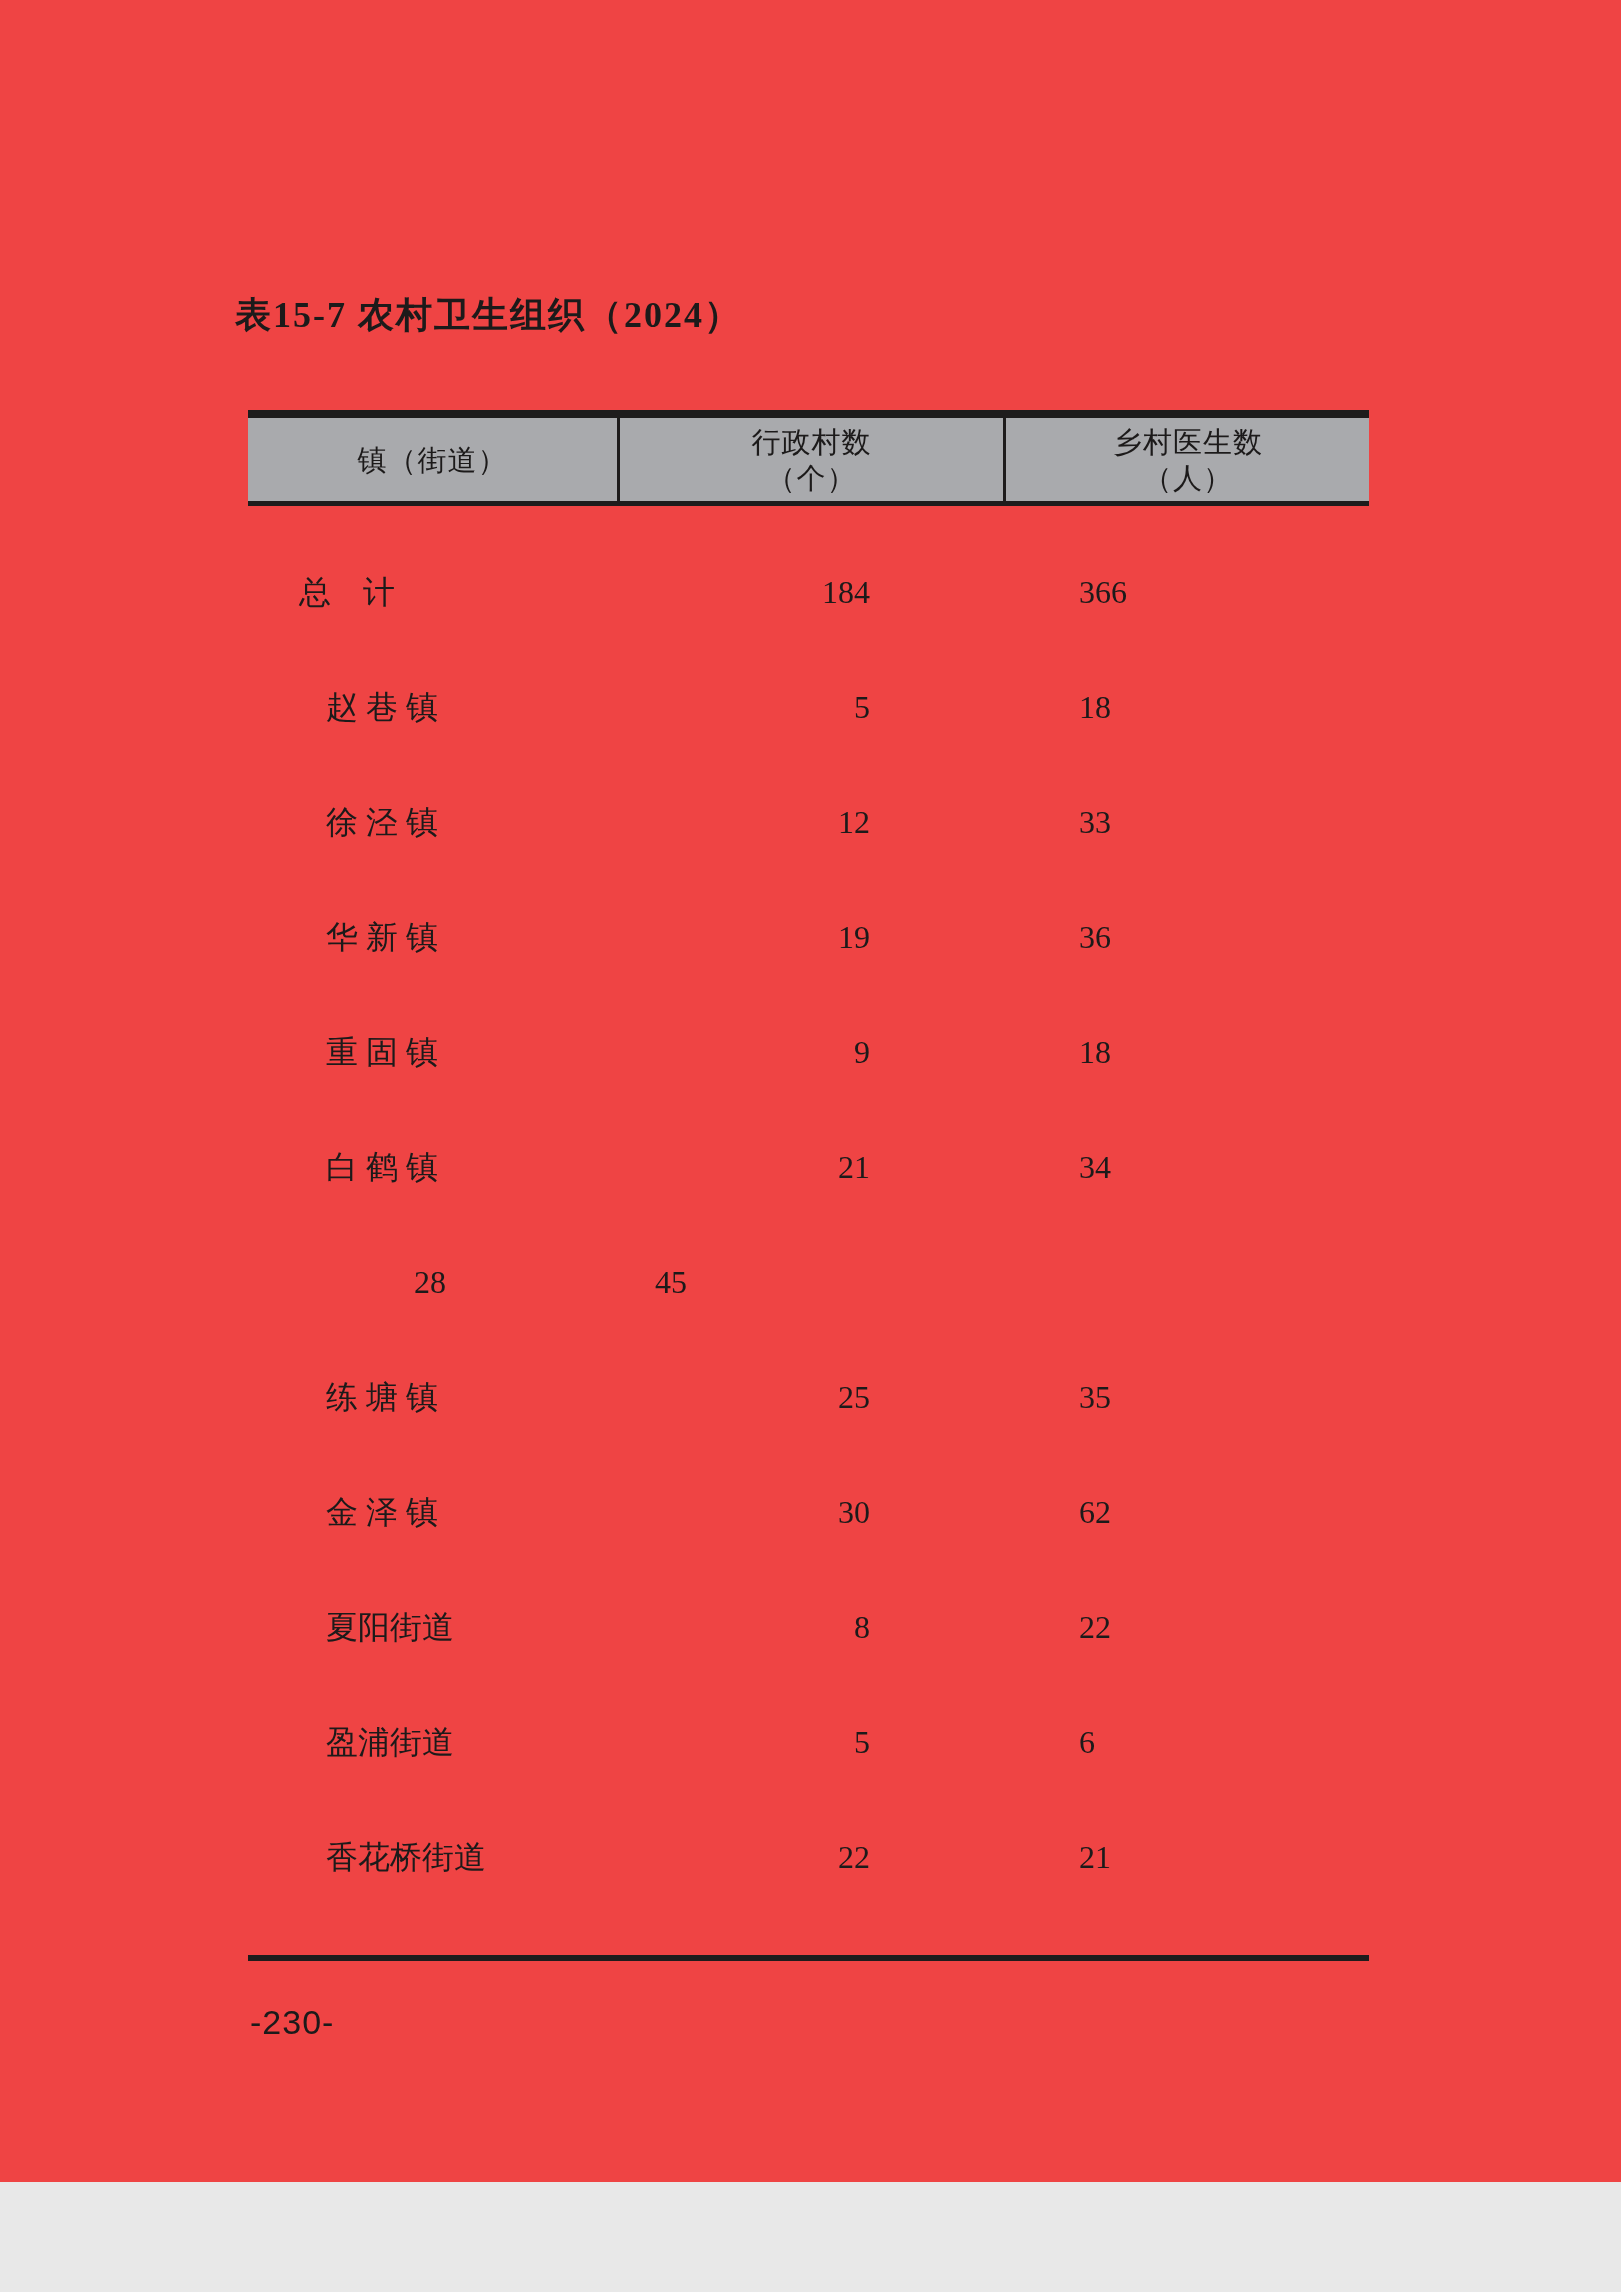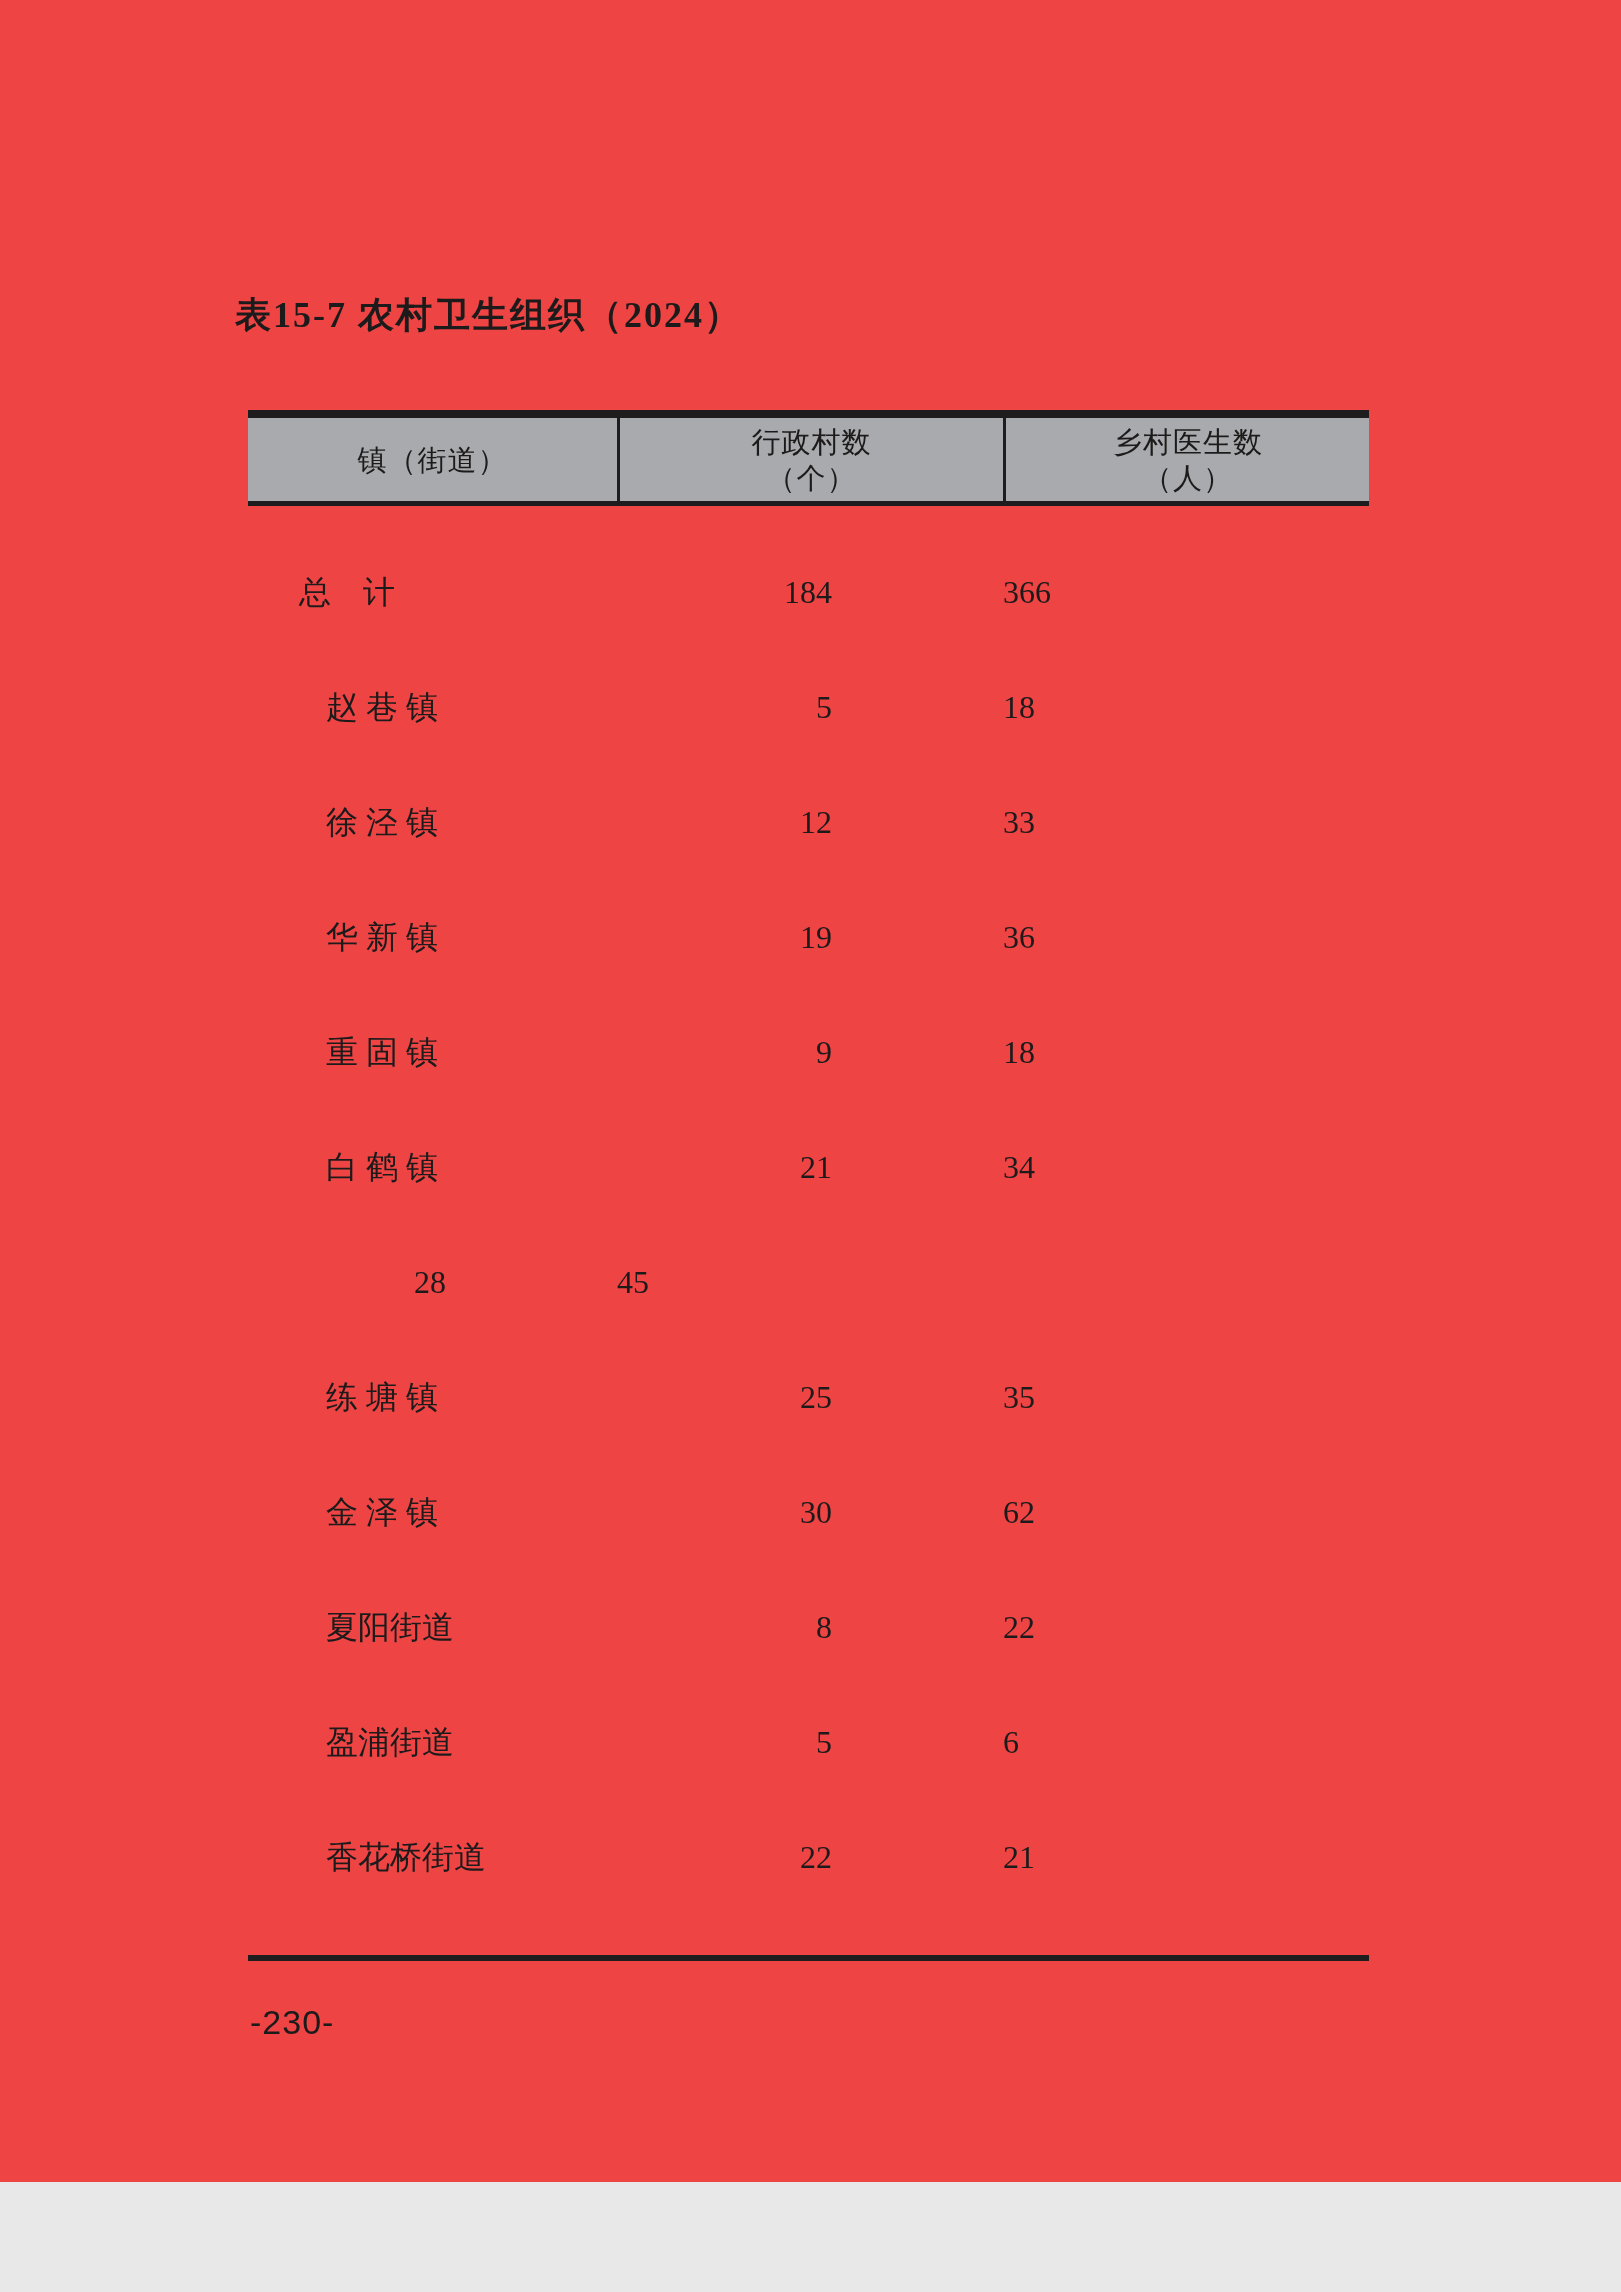--- a/index.html
+++ b/index.html
@@ -53,20 +53,21 @@
     padding: 29px 0 40px 0;
     border-bottom: 6.9px solid var(--line, #1e1c1c);
   }
   .tr {
     display: grid;
     grid-template-columns: 369px 386px 367px;
     height: 115px;
     align-items: center;
     font-size: 32px;
     white-space: nowrap;
+    gap: 38px;
   }
   .td { overflow: visible; }
   .td.name { padding-left: 78px; }
   .tr.total .td.name { padding-left: 51px; }
   .td.num-villages { text-align: right; padding-right: 171px; }
   .td.num-doctors  { text-align: left; padding-right: 136px; }
   .pagenum {
     position: absolute;
     left: 250px;
     top: 2003px;

